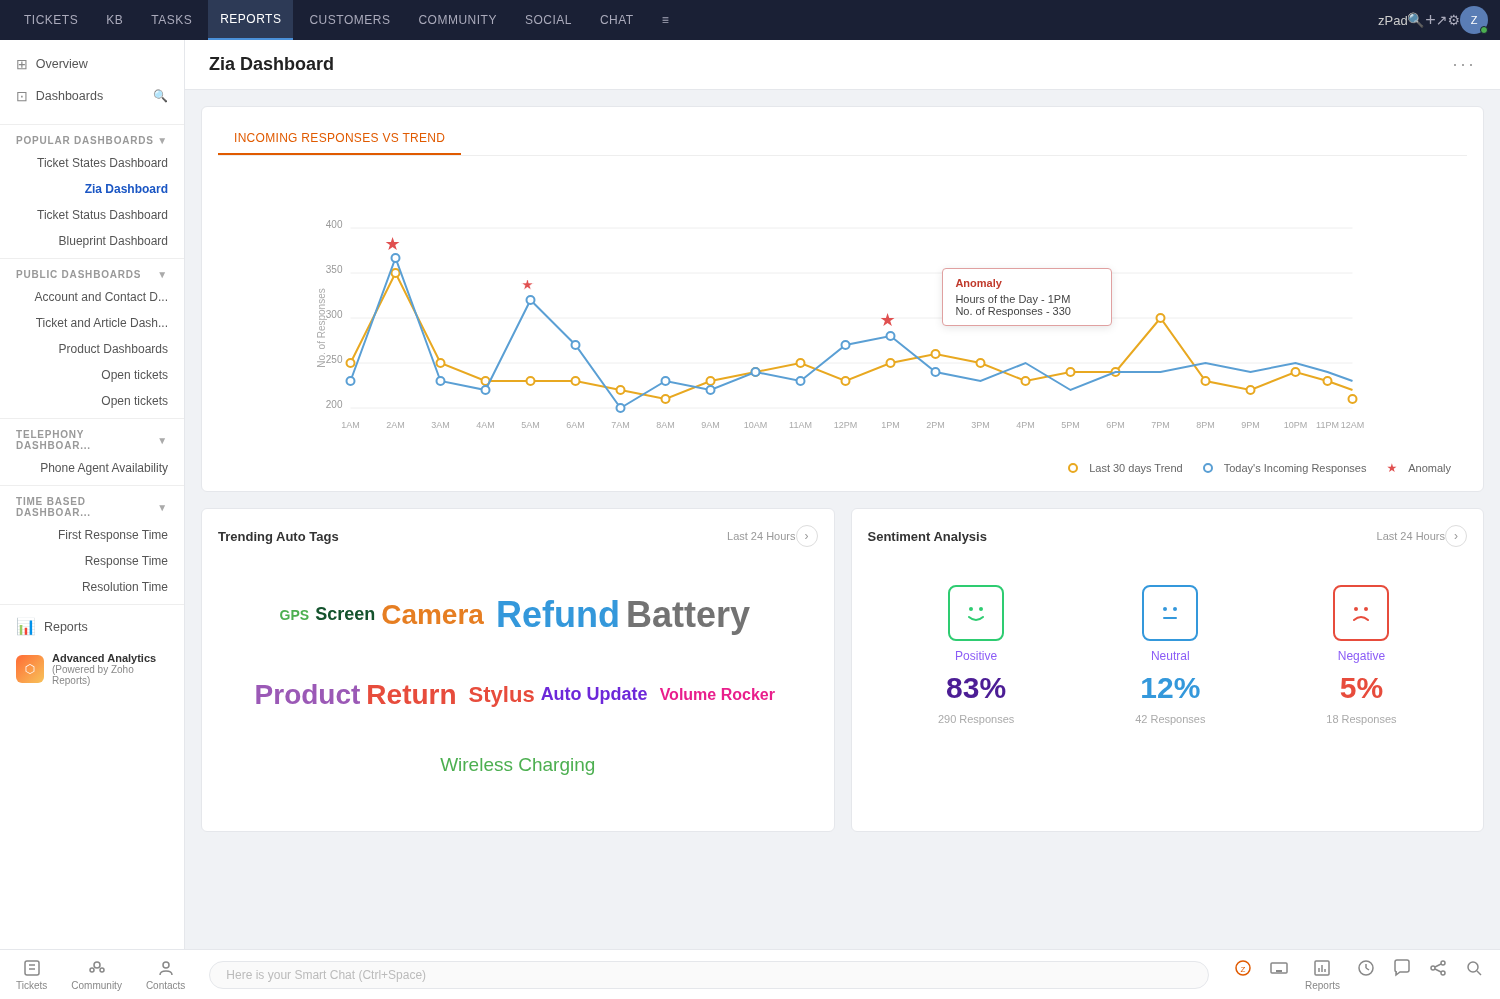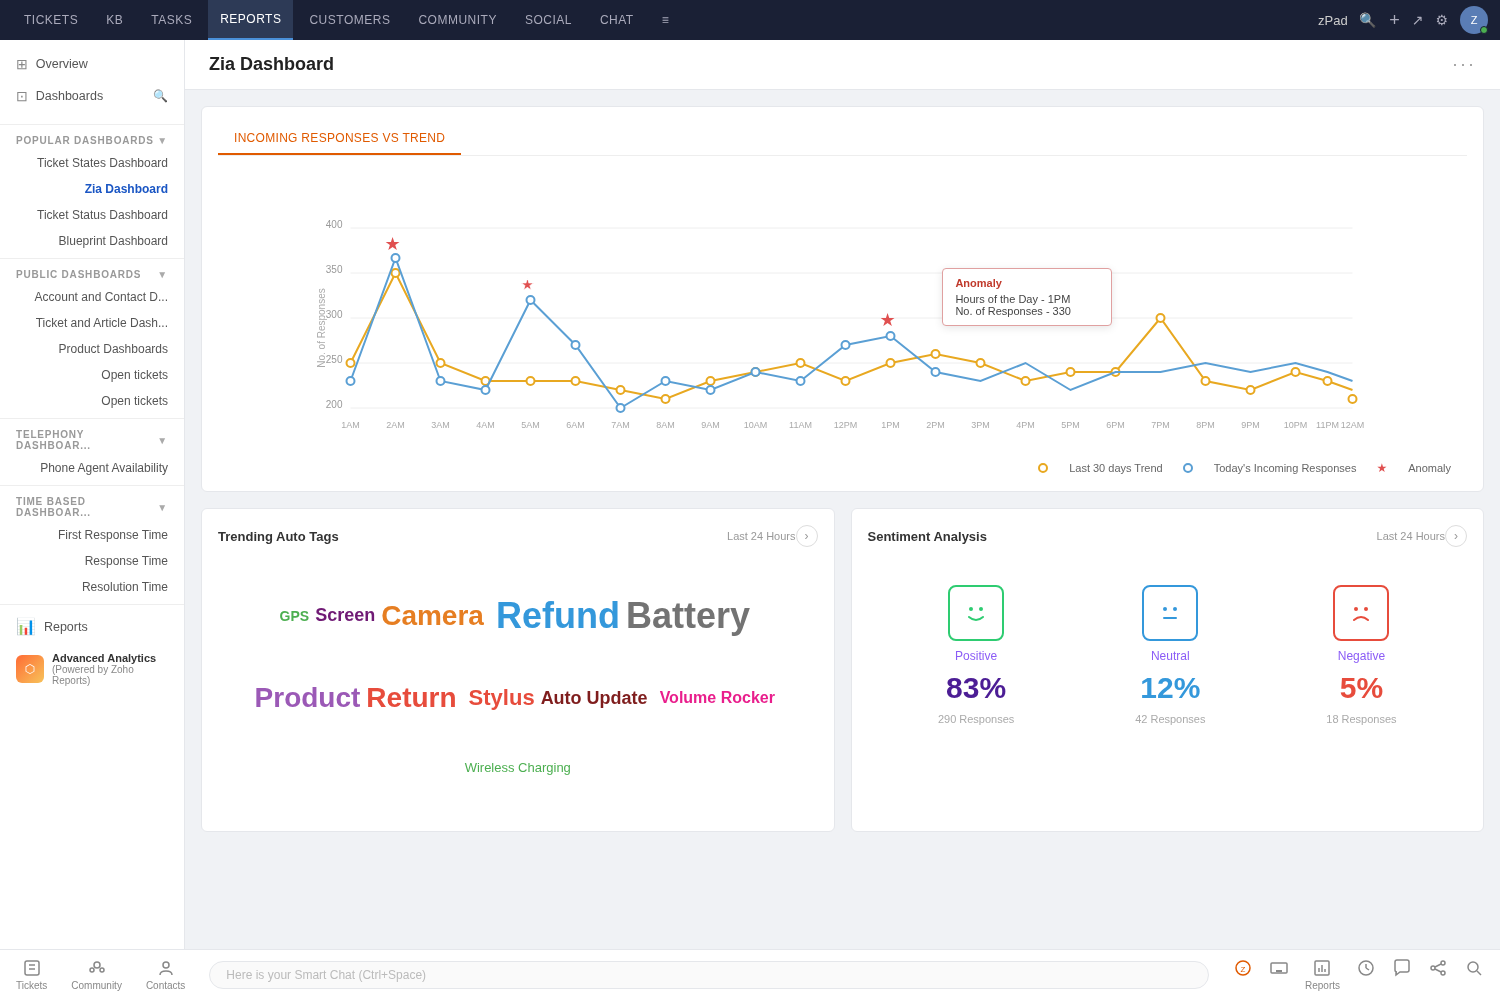--- a/index.html
+++ b/index.html
@@ -3,21 +3,21 @@
   <meta charset="utf-8">
   <style>
     * { box-sizing: border-box; margin: 0; padding: 0; }
     body { font-family: -apple-system, BlinkMacSystemFont, 'Segoe UI', sans-serif; background: #f0f2f5; color: #333; font-size: 13px; height: 999px; overflow: hidden; }
 
     
     .top-nav { background: #1a2035; color: #fff; height: 40px; display: flex; align-items: center; padding: 0 12px; gap: 4px; }
     .nav-item { padding: 0 12px; height: 40px; display: flex; align-items: center; font-size: 12px; font-weight: 500; letter-spacing: 0.5px; color: #aab; cursor: pointer; text-transform: uppercase; }
     .nav-item.active { background: #2d3a56; color: #fff; border-bottom: 2px solid #4a90d9; }
     .nav-spacer { flex: 1; }
-    .nav-right { display: flex; align-items: center; gap: 12px; }
+    .nav-right { display: flex; align-items: center; }
     .nav-right-item { color: #aab; cursor: pointer; font-size: 14px; }
     .avatar { width: 28px; height: 28px; border-radius: 50%; background: #5a7db5; display: flex; align-items: center; justify-content: center; color: #fff; font-size: 11px; position: relative; }
     .avatar-dot { width: 8px; height: 8px; background: #4caf50; border-radius: 50%; position: absolute; bottom: 0; right: 0; border: 1px solid #1a2035; }
 
     
     .layout { display: flex; height: calc(999px - 40px - 50px); }
 
     
     .sidebar { width: 185px; background: #fff; border-right: 1px solid #e5e7eb; overflow-y: auto; flex-shrink: 0; padding-bottom: 20px; }
     .sidebar-section { padding: 8px 0; }
@@ -40,21 +40,21 @@
     
     .chart-card { background: #fff; margin: 16px; border-radius: 6px; padding: 16px; border: 1px solid #e5e7eb; }
     .chart-tabs { display: flex; gap: 0; border-bottom: 1px solid #eee; margin-bottom: 12px; }
     .chart-tab { padding: 8px 16px; font-size: 12px; cursor: pointer; color: #666; font-weight: 500; letter-spacing: 0.3px; }
     .chart-tab.active { color: #e05a00; border-bottom: 2px solid #e05a00; }
     .chart-tab:not(.active) { color: #999; }
 
     
     .chart-svg-wrap { position: relative; }
     .chart-legend { display: flex; align-items: center; gap: 20px; justify-content: flex-end; padding: 10px 16px 0; font-size: 11px; color: #666; }
-    .legend-item { display: flex; align-items: center; gap: 21px; }
+    .legend-item { display: flex; align-items: center; gap: 11px; }
     .legend-dot { width: 10px; height: 10px; border-radius: 50%; border: 2px solid; }
     .legend-dot-yellow { border-color: #e8a820; background: transparent; }
     .legend-dot-blue { border-color: #5a9fd4; background: transparent; }
     .legend-star { color: #e05050; font-size: 12px; }
 
     
     .chart-tooltip { position: absolute; background: #fff; border: 1px solid #e0a0a0; border-radius: 4px; padding: 8px 12px; font-size: 11px; color: #444; box-shadow: 0 2px 8px rgba(0,0,0,0.1); top: 120px; left: 560px; }
     .tooltip-title { font-weight: 700; color: #c0392b; margin-bottom: 4px; }
 
     
@@ -305,35 +305,35 @@
       <div class="panel">
         <div class="panel-header">
           <span class="panel-title">Trending Auto Tags</span>
           <div class="panel-meta">
             <span>Last 24 Hours</span>
             <button class="panel-btn">›</button>
           </div>
         </div>
         <div class="word-cloud">
           <span style="color:#4caf50;font-size:14px;font-weight:600;">GPS</span>
-          <span style="color:#701a75;font-size:18px;font-weight:600;">Screen</span>
+          <span style="color:#14532d;font-size:18px;font-weight:600;">Screen</span>
           <span style="color:#e67e22;font-size:28px;font-weight:700;">Camera</span>
           <br style="width:100%">
           <span style="color:#3498db;font-size:36px;font-weight:700;">Refund</span>
           <span style="color:#737373;font-size:36px;font-weight:700;text-align:right;">Battery</span>
           <br style="width:100%">
           <span style="color:#9b59b6;font-size:28px;font-weight:700;">Product</span>
           <span style="color:#e74c3c;font-size:28px;font-weight:700;">Return</span>
           <br style="width:100%">
           <span style="color:#e74c3c;font-size:22px;font-weight:600;">Stylus</span>
-          <span style="color:#7f1d1d;font-size:18px;font-weight:600;">Auto Update</span>
+          <span style="color:#6d28d9;font-size:18px;font-weight:600;">Auto Update</span>
           <br style="width:100%">
           <span style="color:#e91e8c;font-size:16px;font-weight:600;">Volume Rocker</span>
           <br style="width:100%">
-          <span style="color:#4caf50;font-size:13px;font-weight:500;">Wireless Charging</span>
+          <span style="color:#4caf50;font-size:19px;font-weight:500;">Wireless Charging</span>
         </div>
       </div>
 
       <div class="panel">
         <div class="panel-header">
           <span class="panel-title">Sentiment Analysis</span>
           <div class="panel-meta">
             <span>Last 24 Hours</span>
             <button class="panel-btn">›</button>
           </div>

